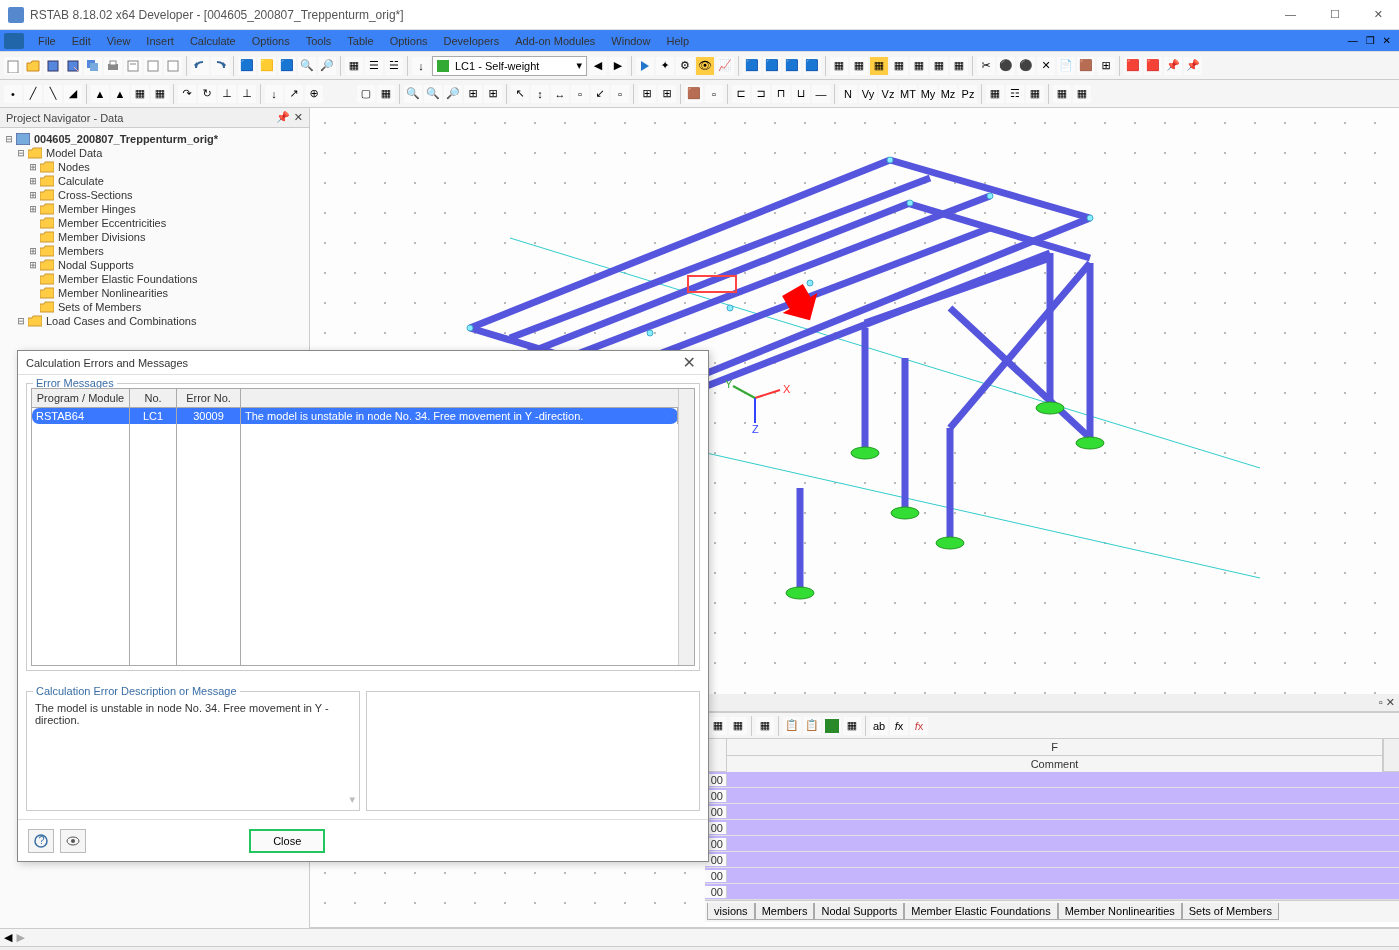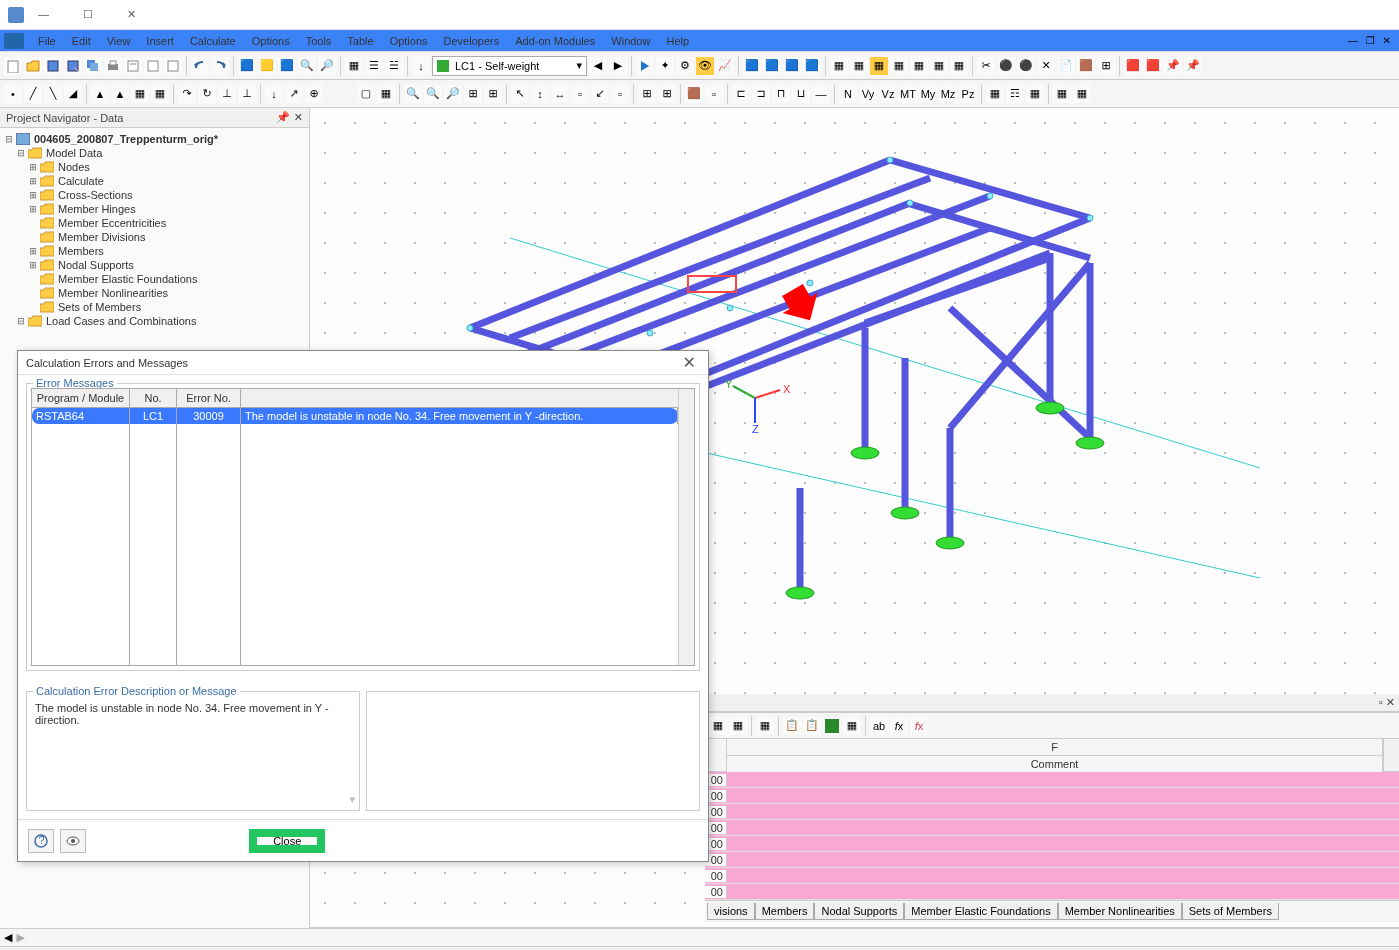--- a/index.html
+++ b/index.html
@@ -48,41 +48,42 @@
 .w-prog { width: 98px; }
 .w-no { width: 47px; }
 .w-errno { width: 64px; }
 .w-desc { flex: 1; }
 .scroll-bar { width: 16px; background: #f0f0f0; border-left: 1px solid #ccc; }
 .desc-box { height: 120px; display: flex; gap: 6px; }
 .desc-fieldset { border: 1px solid #ccc; padding: 6px 4px; flex: 1; position: relative; }
 .desc-text { color: #333; padding: 4px; }
 .dlg-footer { height: 42px; border-top: 1px solid #ddd; display: flex; align-items: center; padding: 0 10px; gap: 6px; }
 .ft-btn { width: 26px; height: 24px; border: 1px solid #bbb; background: #f5f5f5; cursor: pointer; display: flex; align-items: center; justify-content: center; }
-.close-btn { width: 76px; height: 24px; margin: 8px auto; border: 8px solid #22c55e; background: #fafafa; cursor: pointer; display: flex; align-items: center; justify-content: center; }
+.close-btn { width: 76px; height: 24px; margin: 8px auto; border: 2px solid #22c55e; background: #fafafa; cursor: pointer; display: flex; align-items: center; justify-content: center; }
 .bottom-panel { position: absolute; bottom: 0; left: 710px; right: 0; height: 215px; background: #fff; border-top: 1px solid #ccc; }
 .bp-toolbar { height: 26px; background: #f5f5f5; border-bottom: 1px solid #ccc; display: flex; align-items: center; padding: 0 4px; gap: 2px; }
 .bp-th { border-right: 1px solid #ccc; text-align: center; padding: 2px 4px; background: #f5f5f5; color: #333; }
 .bp-th-f { flex: 1; text-align: center; }
-.bp-grid { background: #f9a8d4; }
+.bp-grid { background: #c4b5fd; }
 .bp-row { height: 16px; border-bottom: 1px solid #e0e0e0; display: flex; align-items: center; }
 .bp-cell-a { width: 22px; border-right: 1px solid #ccc; text-align: right; padding-right: 3px; background: #fafafa; color: #333; }
 .bp-cell-b { flex: 1; border-right: 1px solid #e0e0e0; }
 .tabs-row { height: 22px; border-top: 1px solid #ccc; display: flex; align-items: center; padding: 0 2px; background: #f5f5f5; overflow: hidden; }
 .tab { border: 1px solid #aaa; border-top: none; padding: 2px 6px; background: #f0f0f0; cursor: pointer; white-space: nowrap; font-size: 11px; }
 .status-bar { height: 22px; background: #f0f0f0; border-top: 1px solid #ccc; display: flex; align-items: center; justify-content: center; gap: 0; }
 .status-btn { border: 1px solid #aaa; padding: 1px 5px; background: #fafafa; cursor: pointer; font-size: 11px; }
 .panel-title { position: absolute; top: 0; right: 0; left: 0; height: 18px; background: #f0f0f0; border-bottom: 1px solid #ccc; font-size: 11px; color: #444; padding: 0 4px; display: flex; justify-content: space-between; align-items: center; }
 svg.s-icon { width: 14px; height: 14px; }
 </style>
 </head>
 <body>
 
 <div class="title-bar">
   <div class="title-bar-icon"></div>
+  <div class="title-text">RSTAB 8.18.02 x64 Developer - [004605_200807_Treppenturm_orig*]</div>
   <div class="win-btns">
     <span class="win-btn">—</span>
     <span class="win-btn">☐</span>
     <span class="win-btn">✕</span>
   </div>
 </div>
 
 <div class="menu-bar">
   <div class="menu-icon"></div>
   <span class="menu-item">File</span>

